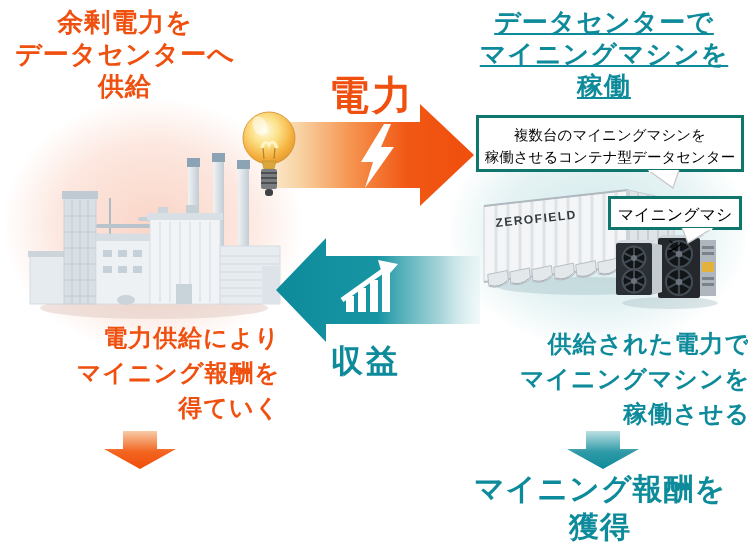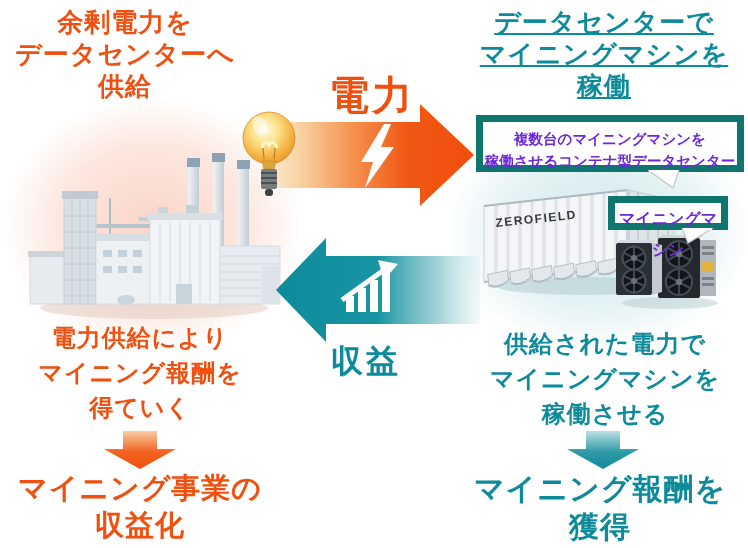--- a/index.html
+++ b/index.html
@@ -3,30 +3,30 @@
 <meta charset="utf-8">
 <style>
   html,body{margin:0;padding:0;background:#fff;}
   .stage{position:relative;width:748px;height:548px;background:#ffffff;overflow:hidden;
          font-family:"Liberation Sans",sans-serif;}
   .abs{position:absolute;}
   .pre{white-space:pre-line;}
   .c-orange{color:#F0500F;}
   .c-teal{color:#0E8B9B;}
   .heading{font-weight:bold;font-size:26px;line-height:32px;text-align:center;letter-spacing:1px;padding-left:10px;}
-  .desc{font-weight:bold;font-size:24px;line-height:35px;text-align:center;letter-spacing:1px;}
+  .desc{font-weight:bold;font-size:24px;line-height:35px;text-align:right;letter-spacing:1px;}
   .outcome{font-weight:bold;font-size:29px;line-height:37px;text-align:center;letter-spacing:1px;}
   .flowlabel{font-weight:bold;font-size:40px;letter-spacing:3px;text-align:center;}
   .glow-pink{left:5px;top:100px;width:295px;height:250px;
     background:radial-gradient(ellipse at 50% 50%, rgba(250,211,196,0.95) 0%, rgba(250,211,196,0.55) 45%, rgba(250,211,196,0) 72%);}
   .glow-cyan{left:450px;top:118px;width:296px;height:228px;
     background:radial-gradient(ellipse at 50% 50%, rgba(205,231,233,0.95) 0%, rgba(205,231,233,0.5) 48%, rgba(205,231,233,0) 73%);}
-  .bubble{background:#fff;border:7px solid #0f766e;box-sizing:border-box;text-align:center;color:#6d28d9;font-weight:bold;}
+  .bubble{background:#fff;border:3px solid #0f766e;box-sizing:border-box;text-align:center;color:#000000;}
   .bubble-main{left:476px;top:115px;width:268px;height:57px;font-size:14.5px;line-height:22px;padding-top:6px;}
-  .bubble-miner{left:608px;top:196px;width:120px;height:34px;font-size:16px;line-height:31px;}
+  .bubble-miner{left:608px;top:196px;width:134px;height:34px;font-size:16px;line-height:31px;}
 </style>
 </head>
 <body>
 
 <div class="stage">
 
   <div class="abs glow-pink"></div>
   <div class="abs glow-cyan"></div>
 
   <div class="abs heading c-orange pre" style="left:0;top:6px;width:230px;">余剰電力を
@@ -294,22 +294,20 @@
   <svg class="abs" style="left:104px;top:431px;" width="72" height="38" viewBox="0 0 72 38">
     <defs>
       <linearGradient id="g-dorange" x1="0" y1="0" x2="0" y2="1">
         <stop offset="0" stop-color="#F8CBA6"></stop>
           <stop offset="0.55" stop-color="#F2641F"></stop>
         <stop offset="1" stop-color="#F04E0C"></stop>
       </linearGradient>
     </defs>
     <path d="M19,0 h34 v18 h19 L36,38 L0,18 h19 Z" fill="url(#g-dorange)"></path>
   </svg>
-  <div class="abs outcome c-orange pre" style="left:0;top:470px;width:280px;">マイニング事業の
-収益化</div>
 
   <div class="abs desc c-teal pre" style="left:460px;top:326px;width:290px;">供給された電力で
 マイニングマシンを
 稼働させる</div>
   <svg class="abs" style="left:567px;top:431px;" width="72" height="38" viewBox="0 0 72 38">
     <defs>
       <linearGradient id="g-dteal" x1="0" y1="0" x2="0" y2="1">
         <stop offset="0" stop-color="#BCE0E3"></stop>
           <stop offset="0.55" stop-color="#2F9AA7"></stop>
         <stop offset="1" stop-color="#0E8B9B"></stop>

